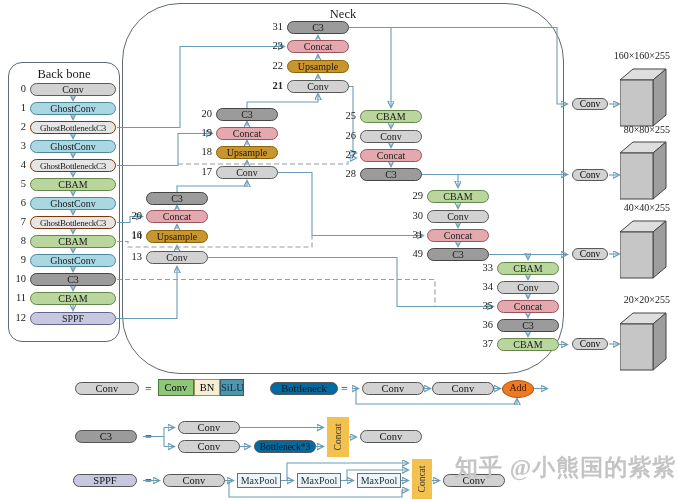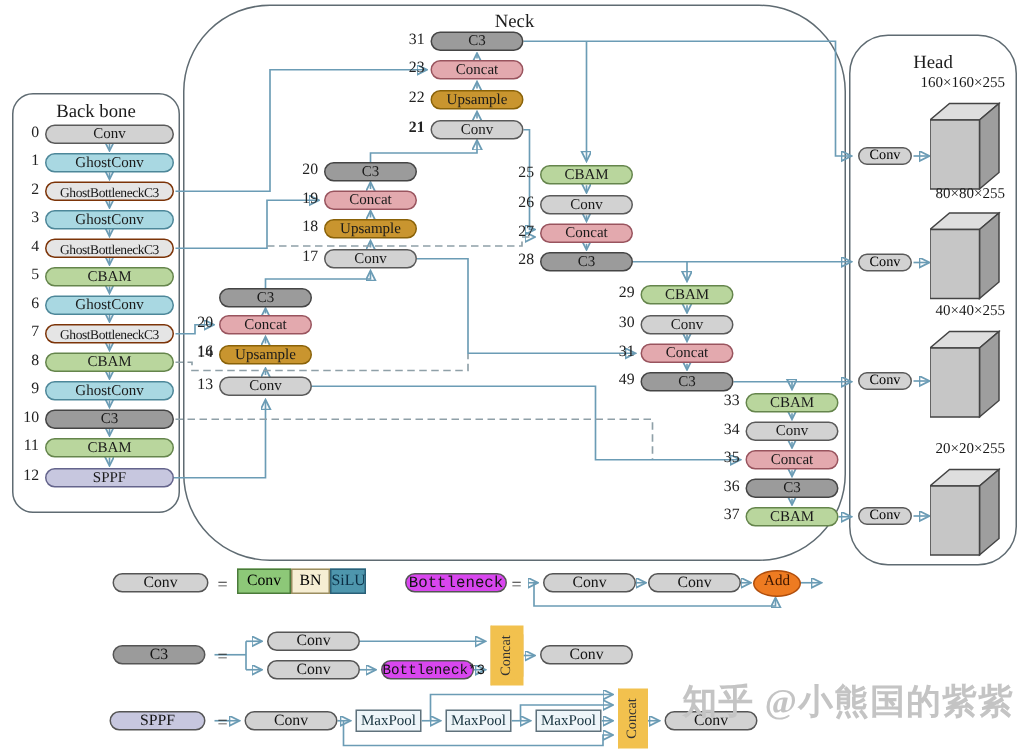--- a/index.html
+++ b/index.html
@@ -17,21 +17,21 @@
         font-size:10px;line-height:12px;text-align:center;color:#1a1a1a;
         white-space:nowrap;box-sizing:border-box;}
   .t-conv{background:#d2d2d2;border-color:#5a5a5a;}
   .t-ghostconv{background:#a9d8e2;border-color:#4d8799;}
   .t-gbc3{background:#e5e5e5;border-color:#7c3408;font-size:9px;letter-spacing:-.3px;}
   .t-cbam{background:#b9d69d;border-color:#65854c;}
   .t-c3{background:#9b9b9b;border-color:#454545;}
   .t-sppf{background:#c7c7df;border-color:#64648c;}
   .t-upsample{background:#c9952f;border-color:#8a6208;}
   .t-concat{background:#e3a9ae;border-color:#99545e;}
-  .t-bottleneck{background:#d946ef;border-color:#883a44;font-family:Liberation Mono, monospace;}
+  .t-bottleneck{background:#0369a1;border-color:#883a44;}
   .num{position:absolute;width:24px;font-size:10.5px;color:#222;text-align:right;line-height:13px;}
   .dimlabel{position:absolute;font-size:10px;color:#1a1a1a;width:112px;text-align:right;}
   .hconv{position:absolute;width:36px;height:12px;border-radius:6px;background:#d2d2d2;
          border:1px solid #5a5a5a;font-size:9.5px;line-height:11px;text-align:center;box-sizing:border-box;}
   .cube{position:absolute;}
   .lpill{position:absolute;height:13px;border-radius:7px;border:1px solid #555;font-size:10.5px;
          line-height:12px;text-align:center;box-sizing:border-box;color:#141414;white-space:nowrap;}
   .eq{position:absolute;font-size:12px;color:#333;}
   .lbox{position:absolute;height:17px;border:1px solid #777;box-sizing:border-box;
         font-size:10.5px;line-height:15px;text-align:center;}
@@ -53,23 +53,20 @@
 </head>
 <body>
 
 <div id="canvas">
 
   <div id="backbone-box" class="gbox">
     <div class="box-title" style="top:4px;">Back bone</div>
   </div>
   <div id="neck-box" class="gbox">
     <div class="box-title" style="top:3px;width:200px;left:120px;">Neck</div>
-  </div>
-  <div id="head-box" class="gbox">
-    <div class="box-title" style="top:10px;">Head</div>
   </div>
 
   <svg id="wires">
     <defs>
       <marker id="ar" markerWidth="7" markerHeight="7" refX="5.5" refY="3" orient="auto">
         <path d="M0,0 L6,3 L0,6 z" fill="#5e93ad" stroke="none"></path>
       </marker>
     </defs>
     <g>
       <path d="M73,96 V100" marker-end="url(#ar)"></path>

